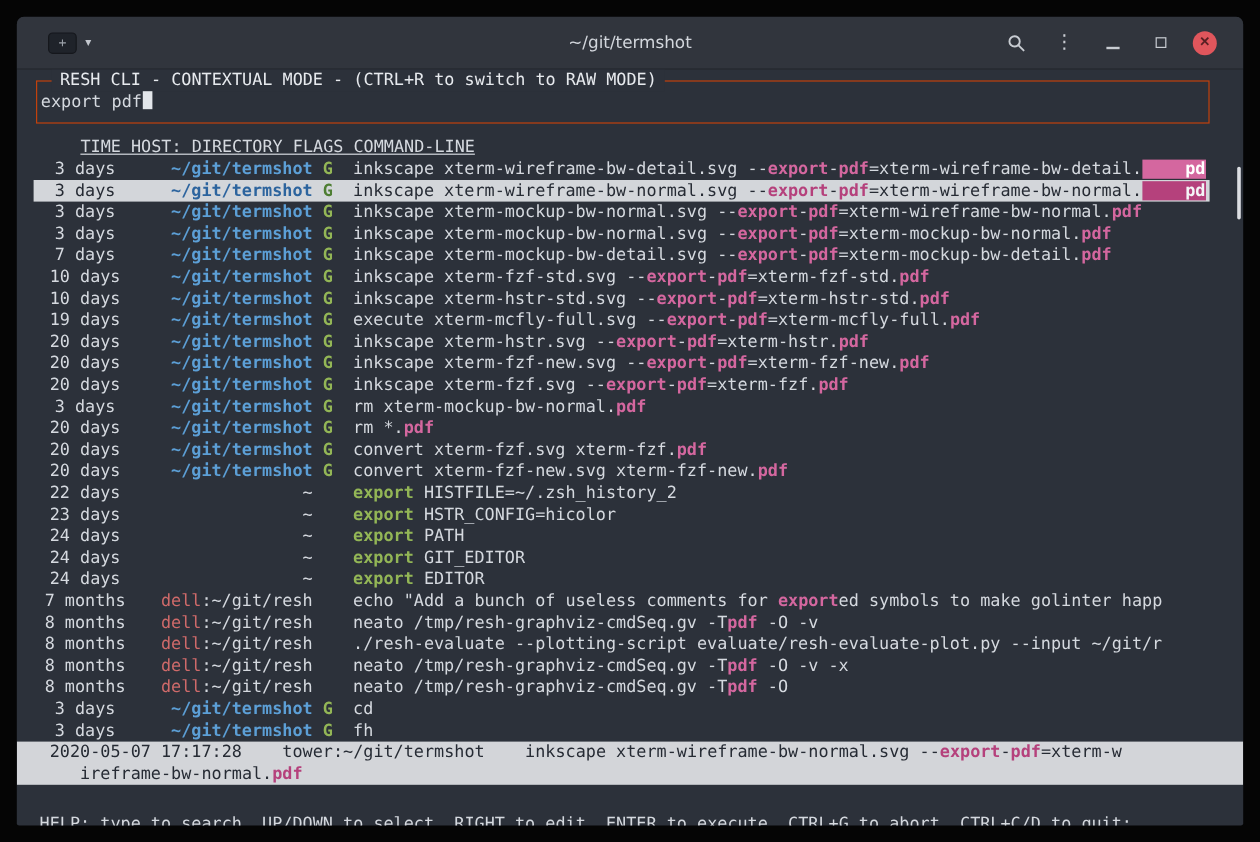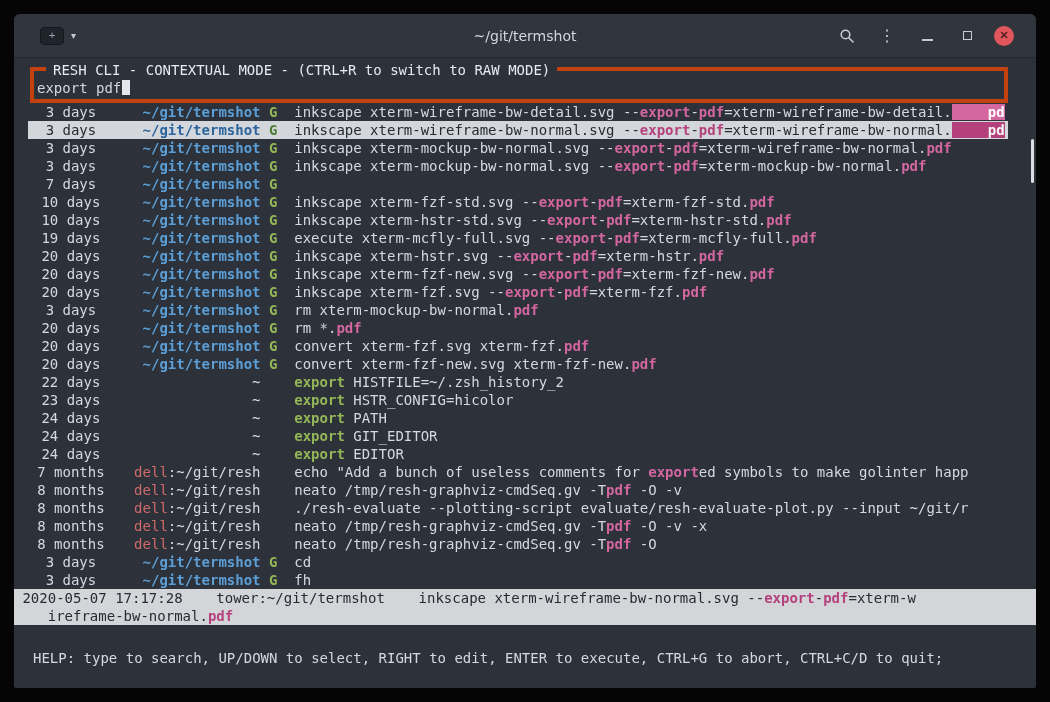--- a/index.html
+++ b/index.html
@@ -22,21 +22,21 @@
           background:none;border:none;padding:0;}
   .kebab{color:#c8ccd2;font-size:16px;line-height:16px;}
   .min-glyph{width:11px;height:2px;background:#c8ccd2;margin-top:9px;}
   .restore-glyph{width:9px;height:9px;border:1.5px solid #c8ccd2;box-sizing:border-box;}
   .close-btn{width:20px;height:20px;border-radius:50%;background:var(--close_btn,#e0565c);
              display:flex;align-items:center;justify-content:center;border:none;padding:0;}
   .close-x{color:#571f23;font-size:11px;font-weight:bold;line-height:11px;}
   
   .term{position:relative;height:630px;font-size:14px;line-height:18px;color:var(--fg,#d5d9df);}
   .searchbox{box-sizing:border-box;margin:9px 28px 0 16px;height:36px;
-             border:4px solid #c2410c;position:relative;}
+             border:1px solid #c2410c;position:relative;}
   .sb-legend{position:absolute;top:-10px;left:12px;background:var(--bg,#2c313a);
              padding:0 7px;white-space:pre;color:#e7eaee;}
   .sb-query{position:absolute;left:3px;top:8px;white-space:pre;}
   .cursor{display:inline-block;width:8px;height:15px;background:#e3e6ea;vertical-align:-2px;margin-left:1px;}
   .tbl-header{margin-top:11px;height:18px;padding-left:53px;white-space:pre;}
   .u{text-decoration:underline;}
   .rows{}
   .row{display:flex;height:18px;margin:0 28px 0 14px;padding-left:5px;white-space:pre;}
   .c-time{flex:none;width:9ch;text-align:center;white-space:pre;}
   .c-dir{flex:none;width:18ch;text-align:right;white-space:pre;}
@@ -46,21 +46,21 @@
   .g{color:var(--green,#93b656);font-weight:700;}
   .m{color:var(--magenta,#d4679f);font-weight:700;}
   .mb{color:#ffffff;background:var(--magenta,#d4679f);font-weight:700;padding-left:36px;}
   .r{color:var(--red,#cf6a6a);}
   .row.sel{background:var(--sel_bg,#d3d6da);color:var(--sel_fg,#262b34);}
   .row.sel .b{color:#2c649e;}
   .row.sel .g,.row.sel .c-flag{color:#4e7e33;}
   .row.sel .m{color:#b5417c;}
   .row.sel .mb{background:#b5417c;color:#f4f5f7;}
   .statusbar{height:36px;background:var(--status_bg,#d3d5d9);color:var(--status_fg,#262b34);}
-  .status-line{height:18px;white-space:pre;overflow:hidden;}
+  .status-line{height:18px;padding-left:19px;white-space:pre;overflow:hidden;}
   .statusbar .m{color:#b5417c;}
   .helpline{height:18px;padding-left:19px;white-space:pre;color:var(--fg,#d5d9df);margin-top:24px;}
   .scrollthumb{position:absolute;right:2px;top:72px;width:3px;height:44px;
                background:rgba(240,242,245,.9);border-radius:2px;}
 </style>
 </head>
 <body>
 
 <div class="window">
 
@@ -94,27 +94,28 @@
     </div>
   </div>
 
   <div class="term">
 
     <div class="searchbox">
       <span class="sb-legend">RESH CLI - CONTEXTUAL MODE - (CTRL+R to switch to RAW MODE)</span>
       <div class="sb-query"><span>export pdf</span><span class="cursor"></span></div>
     </div>
 
+    <div class="tbl-header"><span class="u">TIME HOST: DIRECTORY FLAGS COMMAND-LINE</span></div>
 
     <div class="rows">
         <div class="row"><span class="c-time">3 days</span><span class="c-dir"><span class="b">~/git/termshot</span></span><span class="c-flag">G</span><span class="c-cmd"><span>inkscape xterm-wireframe-bw-detail.svg --</span><span class="m">export</span><span>-</span><span class="m">pdf</span><span>=xterm-wireframe-bw-detail.</span><span class="mb">pd</span></span></div>
         <div class="row sel"><span class="c-time">3 days</span><span class="c-dir"><span class="b">~/git/termshot</span></span><span class="c-flag">G</span><span class="c-cmd"><span>inkscape xterm-wireframe-bw-normal.svg --</span><span class="m">export</span><span>-</span><span class="m">pdf</span><span>=xterm-wireframe-bw-normal.</span><span class="mb">pd</span></span></div>
         <div class="row"><span class="c-time">3 days</span><span class="c-dir"><span class="b">~/git/termshot</span></span><span class="c-flag">G</span><span class="c-cmd"><span>inkscape xterm-mockup-bw-normal.svg --</span><span class="m">export</span><span>-</span><span class="m">pdf</span><span>=xterm-wireframe-bw-normal.</span><span class="m">pdf</span></span></div>
         <div class="row"><span class="c-time">3 days</span><span class="c-dir"><span class="b">~/git/termshot</span></span><span class="c-flag">G</span><span class="c-cmd"><span>inkscape xterm-mockup-bw-normal.svg --</span><span class="m">export</span><span>-</span><span class="m">pdf</span><span>=xterm-mockup-bw-normal.</span><span class="m">pdf</span></span></div>
-        <div class="row"><span class="c-time">7 days</span><span class="c-dir"><span class="b">~/git/termshot</span></span><span class="c-flag">G</span></div>
+        <div class="row"><span class="c-time">7 days</span><span class="c-dir"><span class="b">~/git/termshot</span></span><span class="c-flag">G</span><span class="c-cmd"><span>inkscape xterm-mockup-bw-detail.svg --</span><span class="m">export</span><span>-</span><span class="m">pdf</span><span>=xterm-mockup-bw-detail.</span><span class="m">pdf</span></span></div>
         <div class="row"><span class="c-time">10 days</span><span class="c-dir"><span class="b">~/git/termshot</span></span><span class="c-flag">G</span><span class="c-cmd"><span>inkscape xterm-fzf-std.svg --</span><span class="m">export</span><span>-</span><span class="m">pdf</span><span>=xterm-fzf-std.</span><span class="m">pdf</span></span></div>
         <div class="row"><span class="c-time">10 days</span><span class="c-dir"><span class="b">~/git/termshot</span></span><span class="c-flag">G</span><span class="c-cmd"><span>inkscape xterm-hstr-std.svg --</span><span class="m">export</span><span>-</span><span class="m">pdf</span><span>=xterm-hstr-std.</span><span class="m">pdf</span></span></div>
         <div class="row"><span class="c-time">19 days</span><span class="c-dir"><span class="b">~/git/termshot</span></span><span class="c-flag">G</span><span class="c-cmd"><span>execute xterm-mcfly-full.svg --</span><span class="m">export</span><span>-</span><span class="m">pdf</span><span>=xterm-mcfly-full.</span><span class="m">pdf</span></span></div>
         <div class="row"><span class="c-time">20 days</span><span class="c-dir"><span class="b">~/git/termshot</span></span><span class="c-flag">G</span><span class="c-cmd"><span>inkscape xterm-hstr.svg --</span><span class="m">export</span><span>-</span><span class="m">pdf</span><span>=xterm-hstr.</span><span class="m">pdf</span></span></div>
         <div class="row"><span class="c-time">20 days</span><span class="c-dir"><span class="b">~/git/termshot</span></span><span class="c-flag">G</span><span class="c-cmd"><span>inkscape xterm-fzf-new.svg --</span><span class="m">export</span><span>-</span><span class="m">pdf</span><span>=xterm-fzf-new.</span><span class="m">pdf</span></span></div>
         <div class="row"><span class="c-time">20 days</span><span class="c-dir"><span class="b">~/git/termshot</span></span><span class="c-flag">G</span><span class="c-cmd"><span>inkscape xterm-fzf.svg --</span><span class="m">export</span><span>-</span><span class="m">pdf</span><span>=xterm-fzf.</span><span class="m">pdf</span></span></div>
         <div class="row"><span class="c-time">3 days</span><span class="c-dir"><span class="b">~/git/termshot</span></span><span class="c-flag">G</span><span class="c-cmd"><span>rm xterm-mockup-bw-normal.</span><span class="m">pdf</span></span></div>
         <div class="row"><span class="c-time">20 days</span><span class="c-dir"><span class="b">~/git/termshot</span></span><span class="c-flag">G</span><span class="c-cmd"><span>rm *.</span><span class="m">pdf</span></span></div>
         <div class="row"><span class="c-time">20 days</span><span class="c-dir"><span class="b">~/git/termshot</span></span><span class="c-flag">G</span><span class="c-cmd"><span>convert xterm-fzf.svg xterm-fzf.</span><span class="m">pdf</span></span></div>
         <div class="row"><span class="c-time">20 days</span><span class="c-dir"><span class="b">~/git/termshot</span></span><span class="c-flag">G</span><span class="c-cmd"><span>convert xterm-fzf-new.svg xterm-fzf-new.</span><span class="m">pdf</span></span></div>

